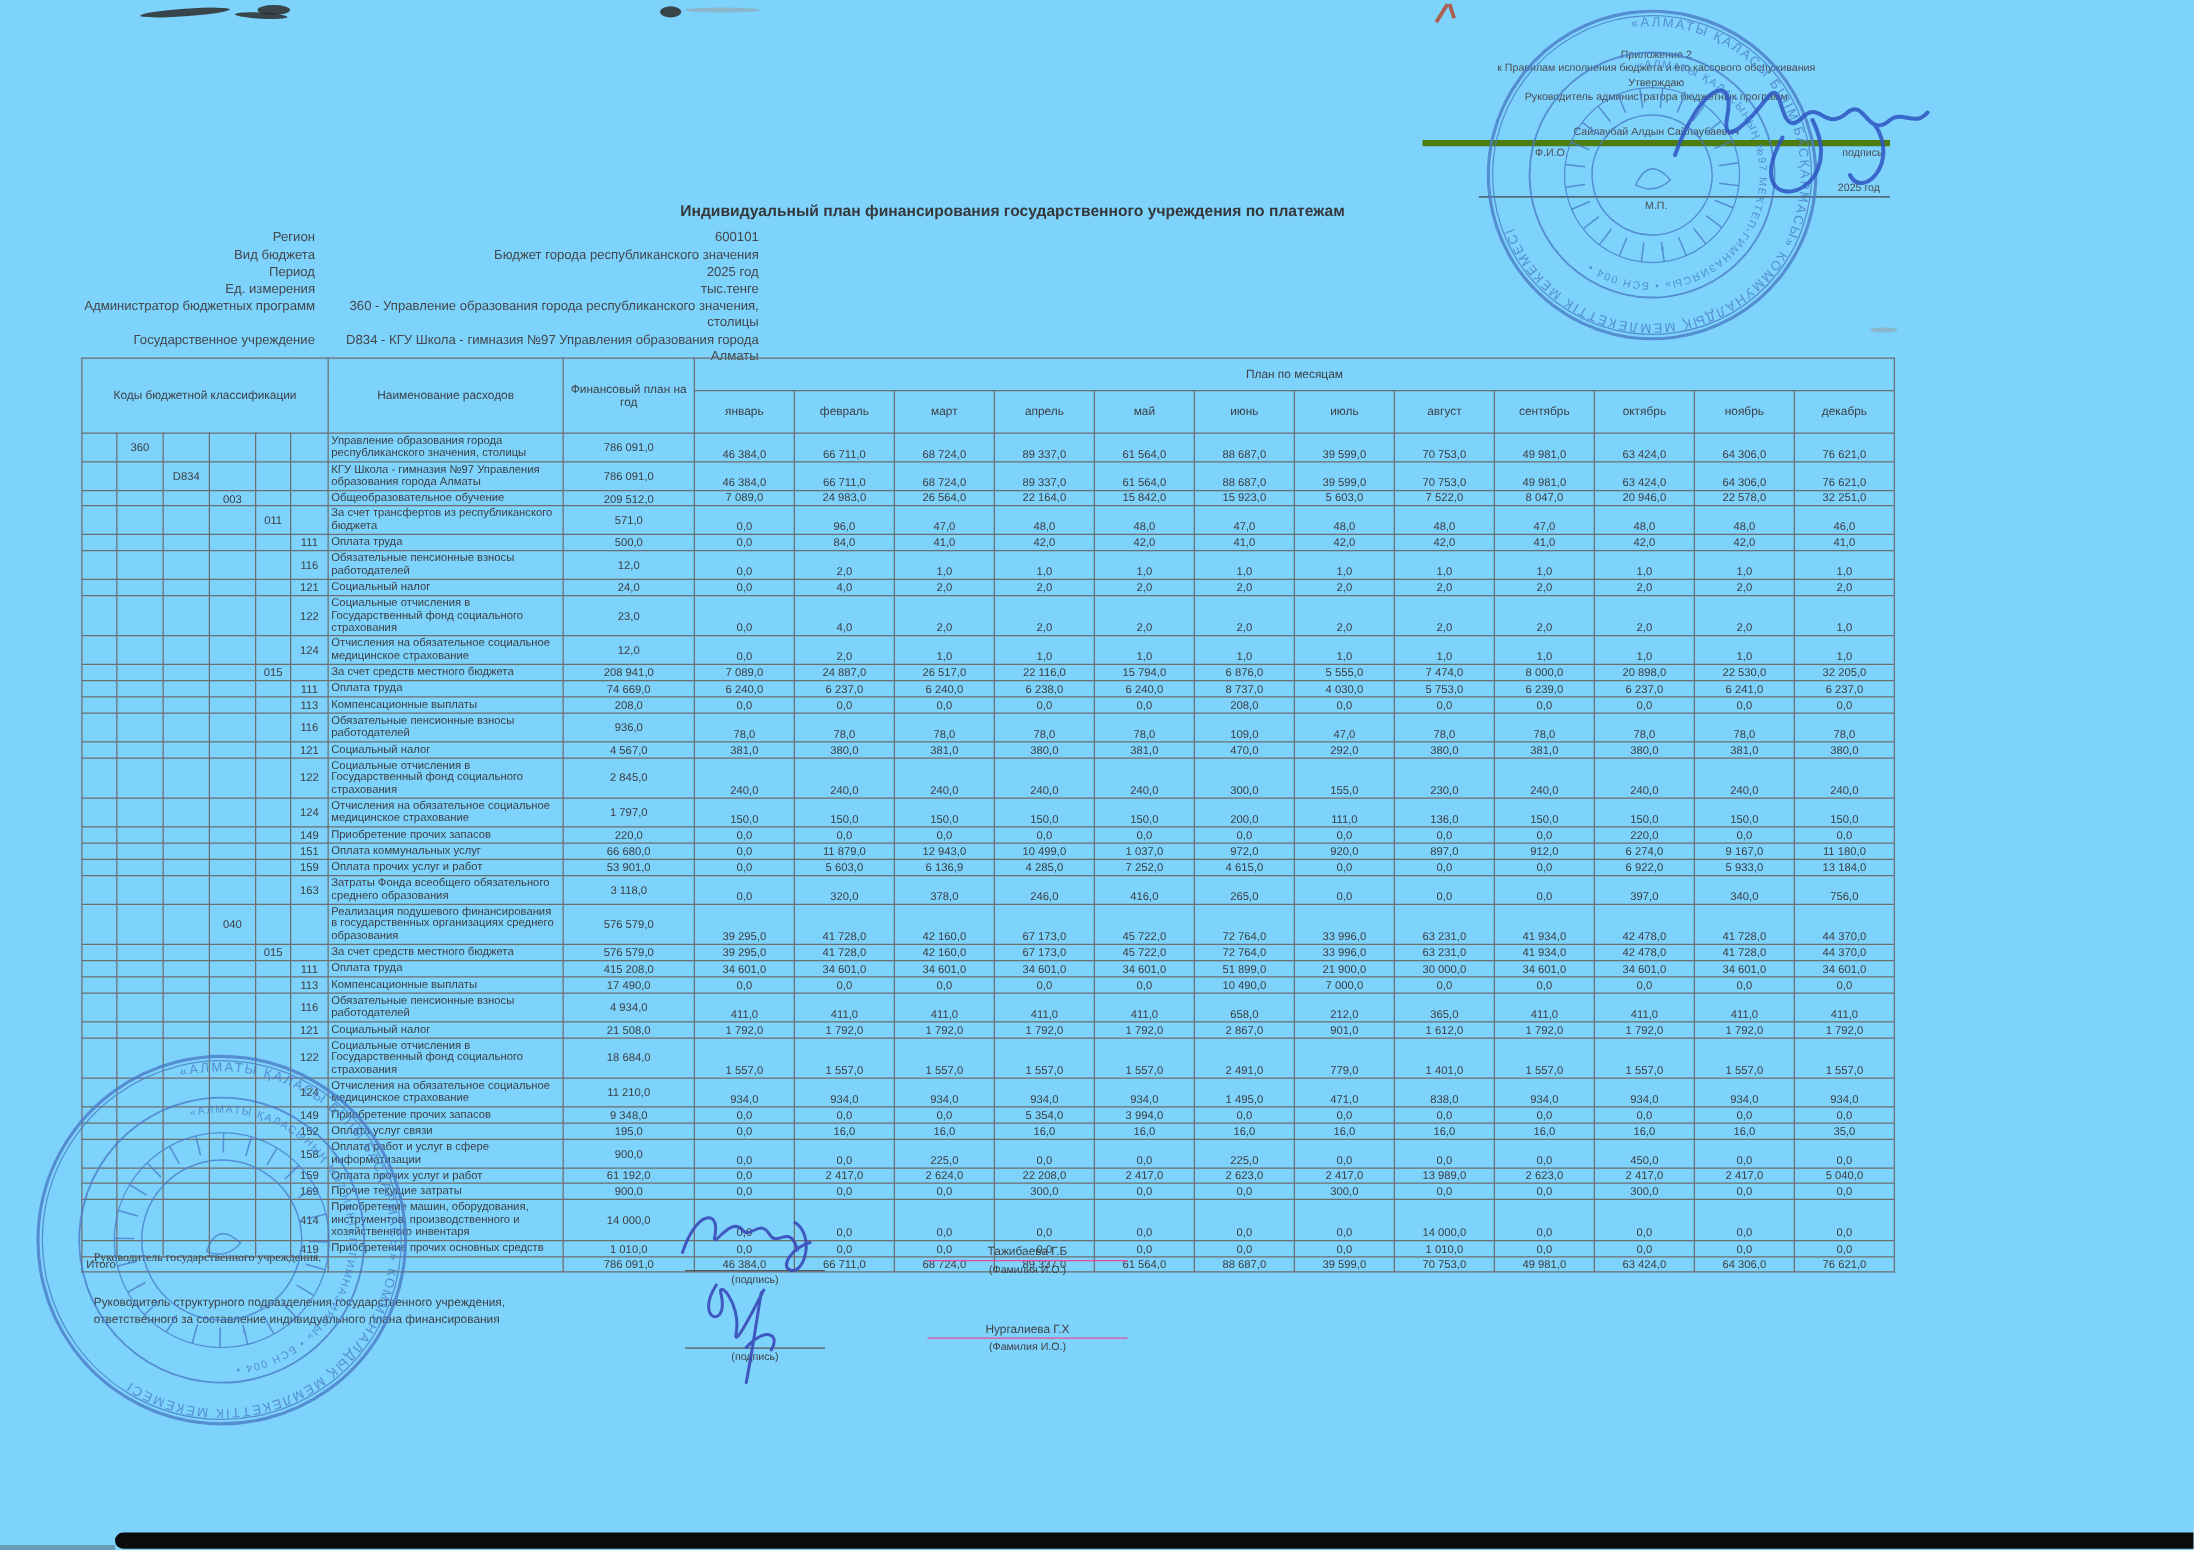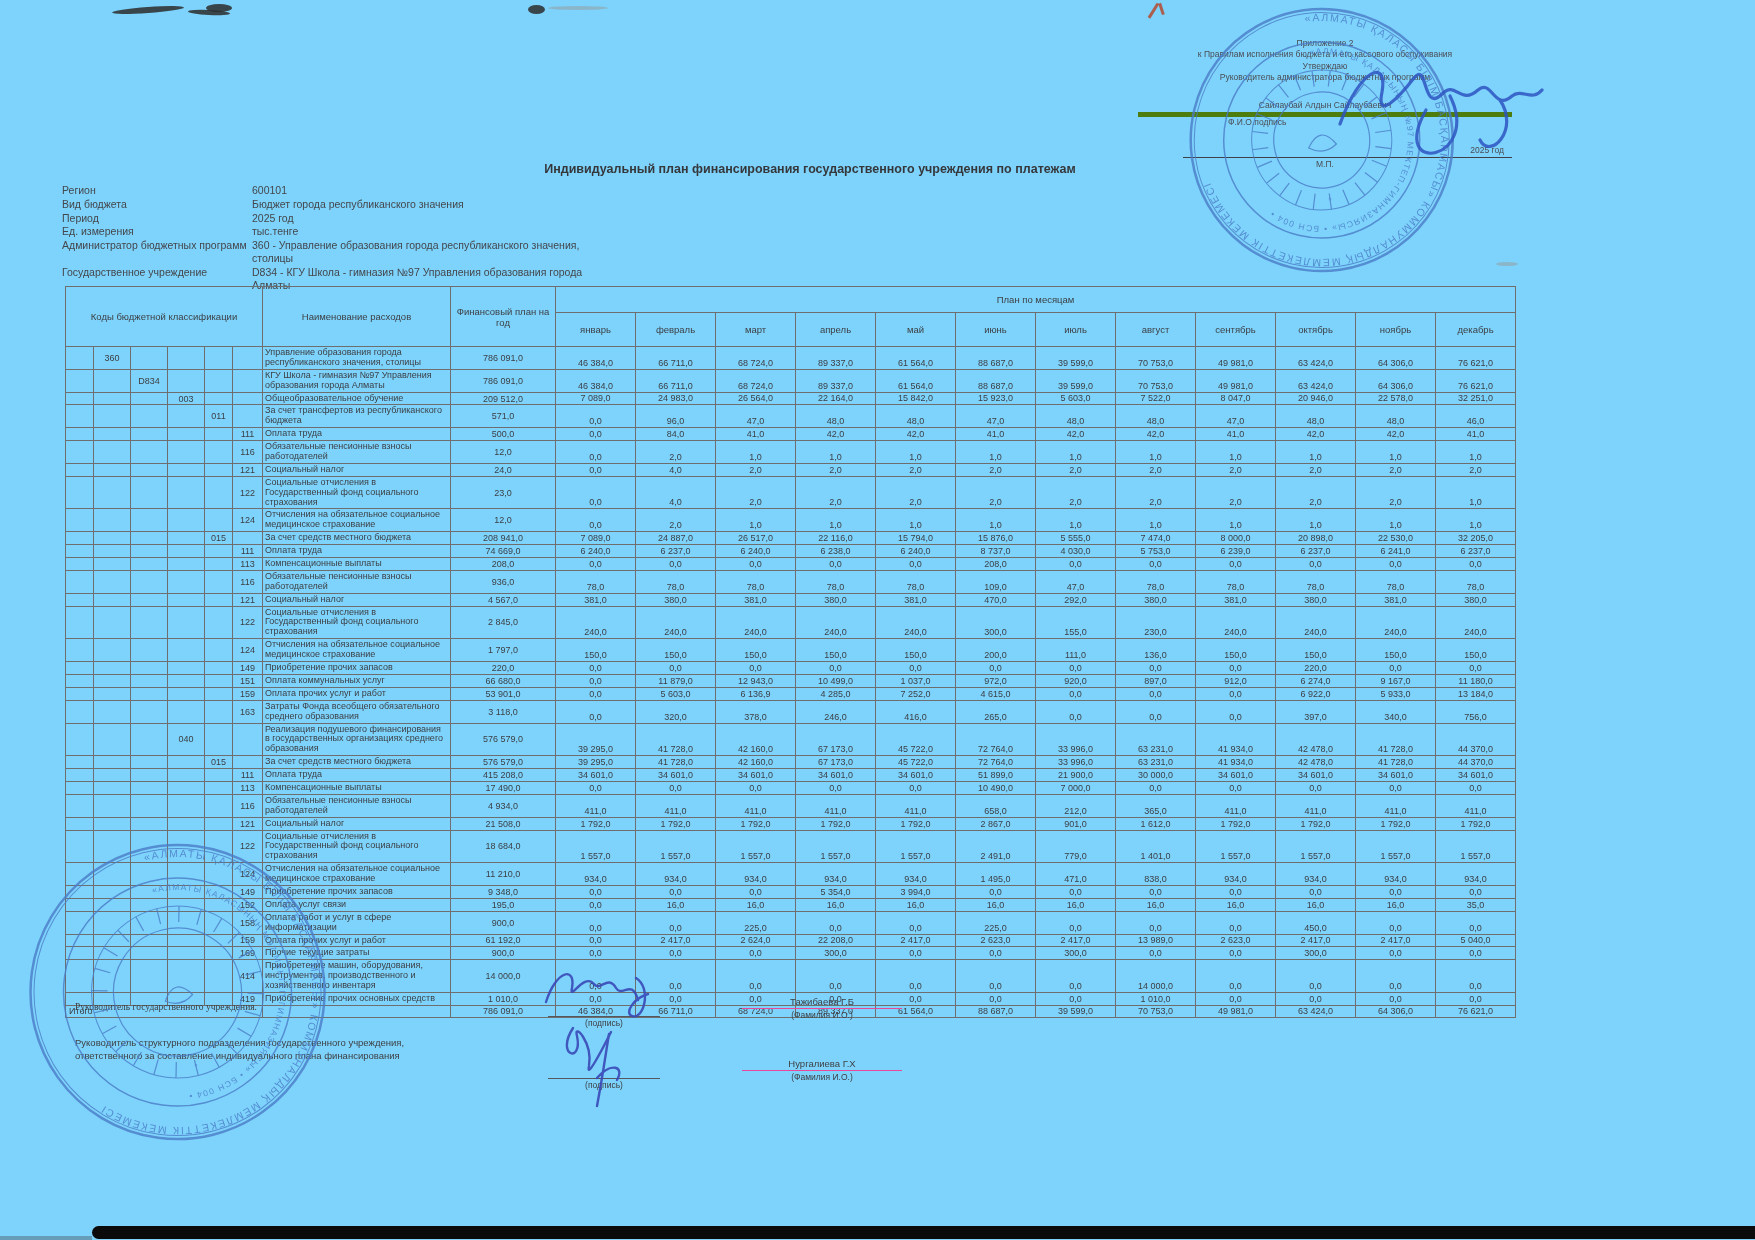--- a/index.html
+++ b/index.html
@@ -10,34 +10,34 @@
   
   .smudge{position:absolute;background:#2c2c2c;border-radius:50%;opacity:.85;}
   .smudge.light{background:#9a9a96;opacity:.5;}
   .redmark{position:absolute;width:2.5px;height:17px;background:#b54a30;opacity:.85;}
   .scan-bar{position:absolute;left:92px;top:1226px;width:1663px;height:13px;background:#0b0b0b;border-radius:7px 0 0 7px;}
   .scan-bar2{position:absolute;left:0;top:1236px;width:92px;height:4px;background:#3c3c3c;opacity:.35;}
 
   
   .approval{position:absolute;left:1138px;top:38px;width:374px;font-size:8.5px;line-height:1.35;text-align:center;color:#4a4c52;z-index:1;}
   .appr-name-line{margin-top:16px;border-bottom:5px solid #4d7c0f;text-align:center;padding-bottom:1px;}
-  .appr-under{display:flex;padding:0 6px 0 90px;}
+  .appr-under{display:flex;justify-content:space-between;padding:0 6px 0 90px;}
   .appr-year-row{margin-top:16px;border-bottom:1.5px solid #3f4146;text-align:right;padding:0 8px 1px 0;width:88%;margin-left:12%;}
   .appr-mp{text-align:center;margin-top:1px;}
 
   
   .stamp{position:absolute;opacity:.8;z-index:2;pointer-events:none;}
   #stamp-top{left:1188px;top:6px;transform:rotate(-8deg);}
   #stamp-bottom{left:28px;top:842px;transform:rotate(-14deg);}
   .sig-svg{position:absolute;z-index:3;pointer-events:none;}
 
   .title{position:absolute;left:400px;top:162px;width:820px;text-align:center;font-size:12.5px;font-weight:bold;color:#35373b;}
 
   .info{position:absolute;left:62px;top:184px;width:545px;font-size:10.5px;color:#44464b;}
-  .info-row{display:flex;margin-bottom:1px;}
+  .info-row{display:flex;margin-bottom:1px;text-align:right;}
   .info-label{width:190px;flex:none;}
   .info-value{flex:1;line-height:1.22;}
 
   
   .tbl-wrap{position:absolute;left:65px;top:286px;z-index:1;}
   .fin-table{border-collapse:collapse;table-layout:fixed;width:1450px;font-size:9px;color:#3c3e43;}
   .fin-table th,.fin-table td{border:1px solid #6e6e6e;padding:0 2px;font-weight:normal;}
   .fin-table thead th{text-align:center;vertical-align:middle;font-size:9.5px;}
   .h-group{height:26px;}
   .h-month{height:34px;}
@@ -404,21 +404,21 @@
             <td class="code"></td>
             <td class="code">015</td>
             <td class="code"></td>
             <td class="name">За счет средств местного бюджета</td>
             <td class="total">208 941,0</td>
             <td class="month">7 089,0</td>
             <td class="month">24 887,0</td>
             <td class="month">26 517,0</td>
             <td class="month">22 116,0</td>
             <td class="month">15 794,0</td>
-            <td class="month">15 876,0</td>
+            <td class="month">6 876,0</td>
             <td class="month">5 555,0</td>
             <td class="month">7 474,0</td>
             <td class="month">8 000,0</td>
             <td class="month">20 898,0</td>
             <td class="month">22 530,0</td>
             <td class="month">32 205,0</td>
           </tr>
           <tr>
             <td class="code"></td>
             <td class="code"></td>

